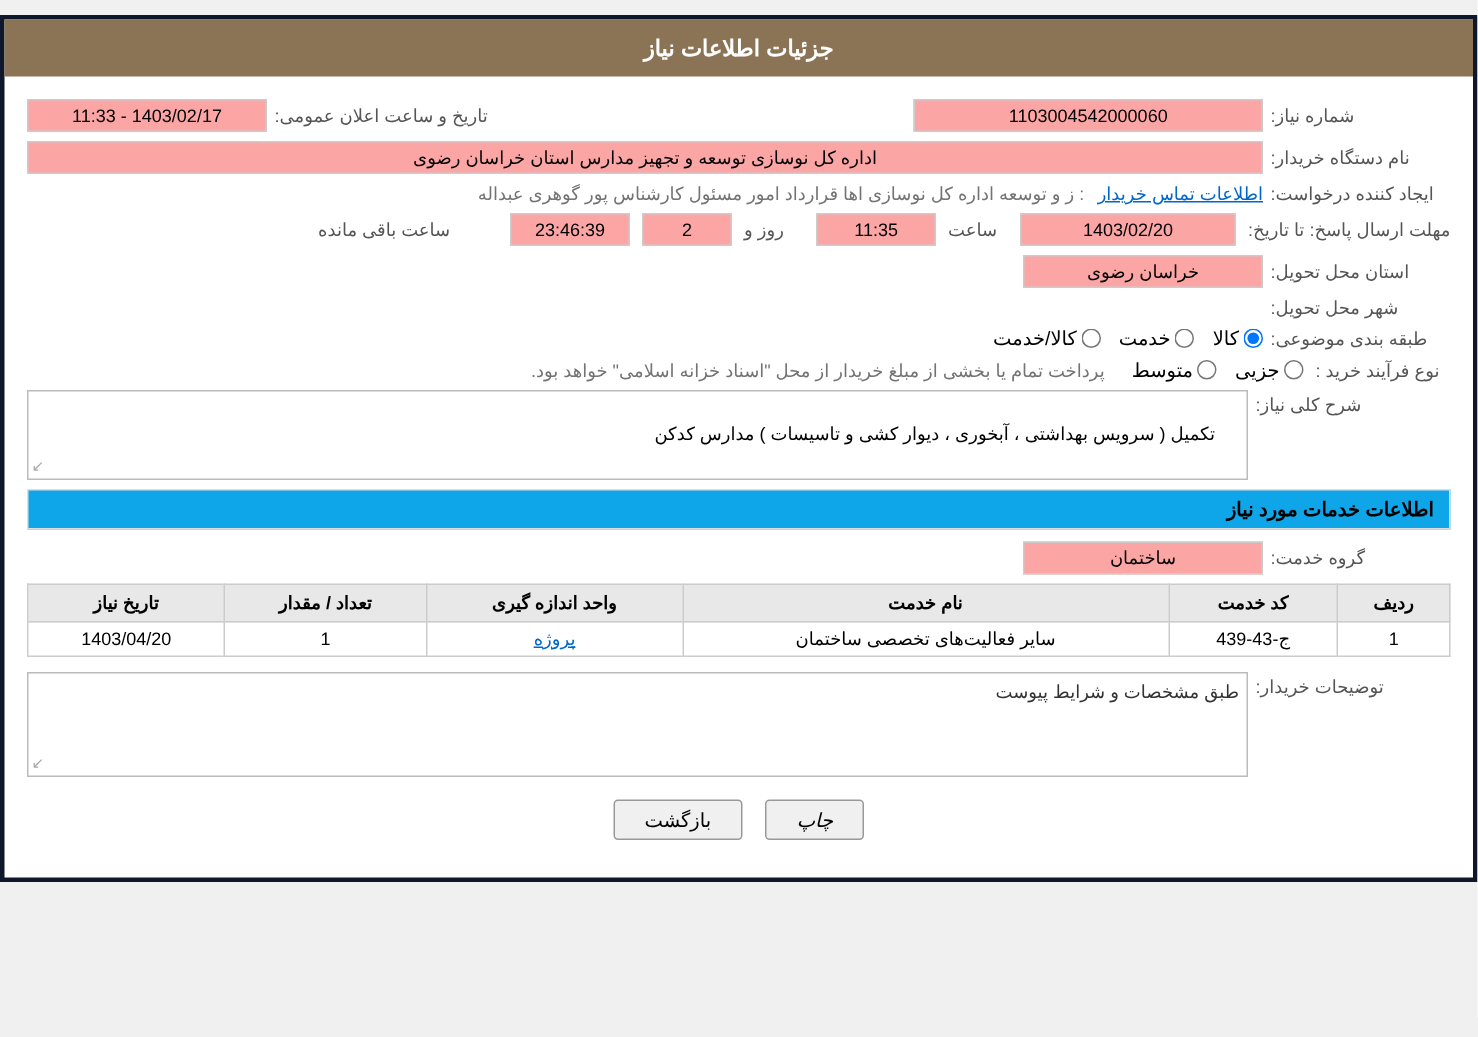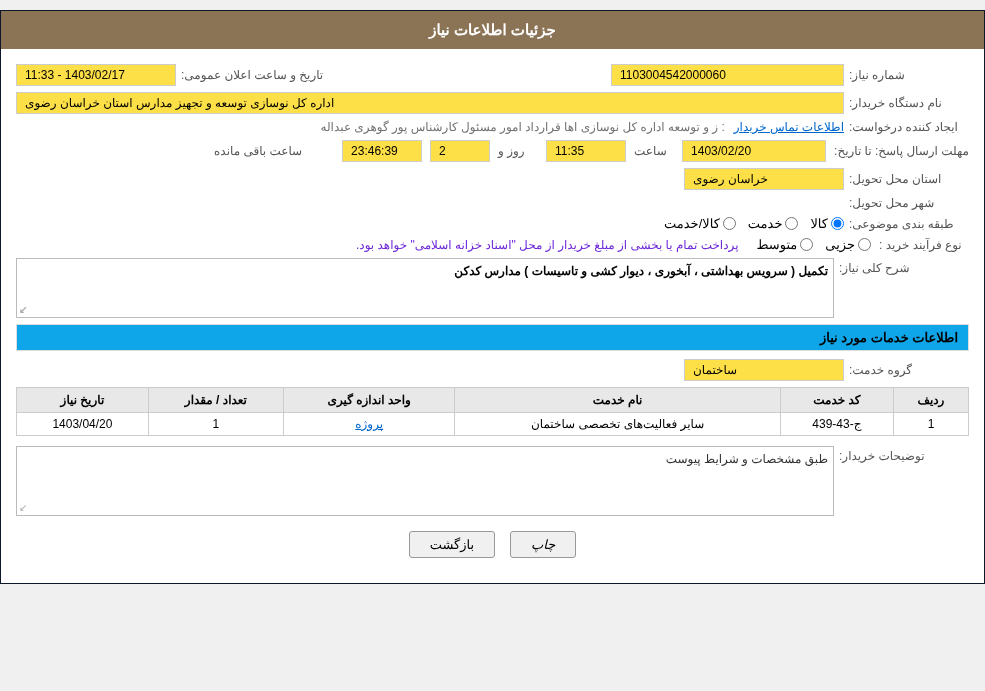--- a/index.html
+++ b/index.html
@@ -6,21 +6,21 @@
     body {
       font-family: Tahoma, Arial, sans-serif;
       font-size: 13px;
       background: #f0f0f0;
       direction: rtl;
     }
     .page-container {
       max-width: 985px;
       margin: 10px auto;
       background: #fff;
-      border: 1px solid #0f172a;
+      border: 3px solid #0f172a;
     }
     .header-bar {
       background: #8B7355;
       color: #fff;
       text-align: center;
       padding: 10px 15px;
       font-size: 15px;
       font-weight: bold;
     }
     .content {
@@ -34,26 +34,26 @@
     }
     .label {
       color: #555;
       white-space: nowrap;
       min-width: 120px;
       text-align: left;
       font-size: 12px;
     }
     .value-box {
       border: 1px solid #ccc;
-      background: #fde047;
+      background: #fca5a5;
       padding: 3px 8px;
       min-height: 22px;
       font-size: 12px;
       direction: rtl;
-      text-align: left;
+      text-align: center;
     }
     .value-box.wide { flex: 1; }
     .value-box.fixed-160 { width: 160px; }
     .value-box.fixed-200 { width: 233px; }
     .value-box.fixed-120 { width: 144px; }
     .value-box.fixed-80 { width: 80px; }
     .value-box.fixed-60 { width: 60px; }
     .link-blue {
       color: #0066cc;
       text-decoration: underline;
@@ -85,24 +85,23 @@
       margin-bottom: 6px;
     }
     .process-label {
       color: #555;
       font-size: 12px;
       min-width: 90px;
       text-align: left;
     }
     .description-wrapper {
       border: 1px solid #bbb;
-      padding: 5px;
+      padding: 21px;
       min-height: 60px;
       position: relative;
-      font-weight: bold;
     }
     .description-wrapper .resize-handle {
       position: absolute;
       bottom: 2px;
       left: 2px;
       color: #aaa;
       font-size: 10px;
     }
     
     .data-table {
@@ -268,21 +267,21 @@
       <div class="radio-group">
         <div class="radio-item">
           <span>متوسط</span>
           <input type="radio" name="process" style="">
         </div>
         <div class="radio-item">
           <span>جزیی</span>
           <input type="radio" name="process" style="">
         </div>
       </div>
-      <span style="font-size:12px; color:#6d28d9; margin-right:10px;">پرداخت تمام یا بخشی از مبلغ خریدار از محل "اسناد خزانه اسلامی" خواهد بود.</span>
+      <span style="font-size:12px; color:#737373; margin-right:10px;">پرداخت تمام یا بخشی از مبلغ خریدار از محل "اسناد خزانه اسلامی" خواهد بود.</span>
     </div>
 
     <div class="field-row">
       <span class="field-label">شرح کلی نیاز:</span>
       <div class="field-value">
         <div class="description-wrapper">
           <span>تکمیل ( سرویس بهداشتی ، آبخوری ، دیوار کشی و تاسیسات ) مدارس کدکن</span>
           <span class="resize-handle">↙</span>
         </div>
       </div>

